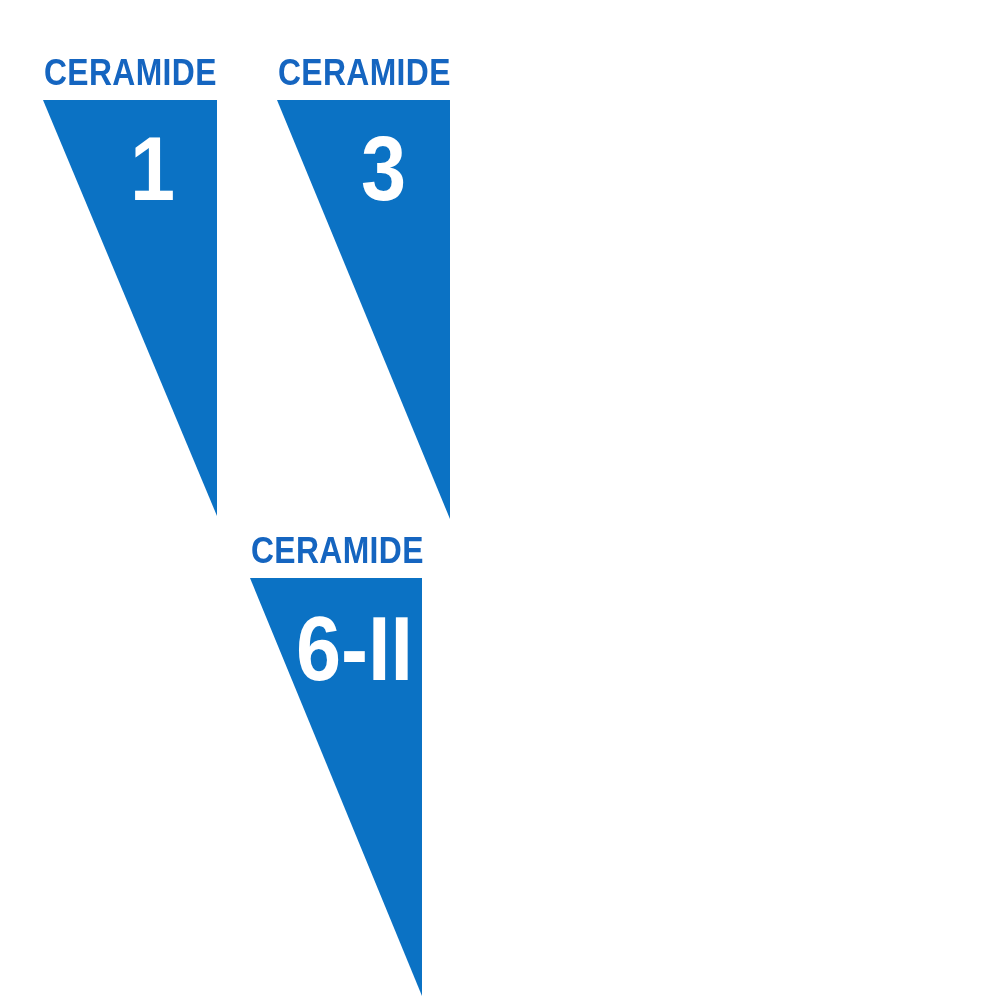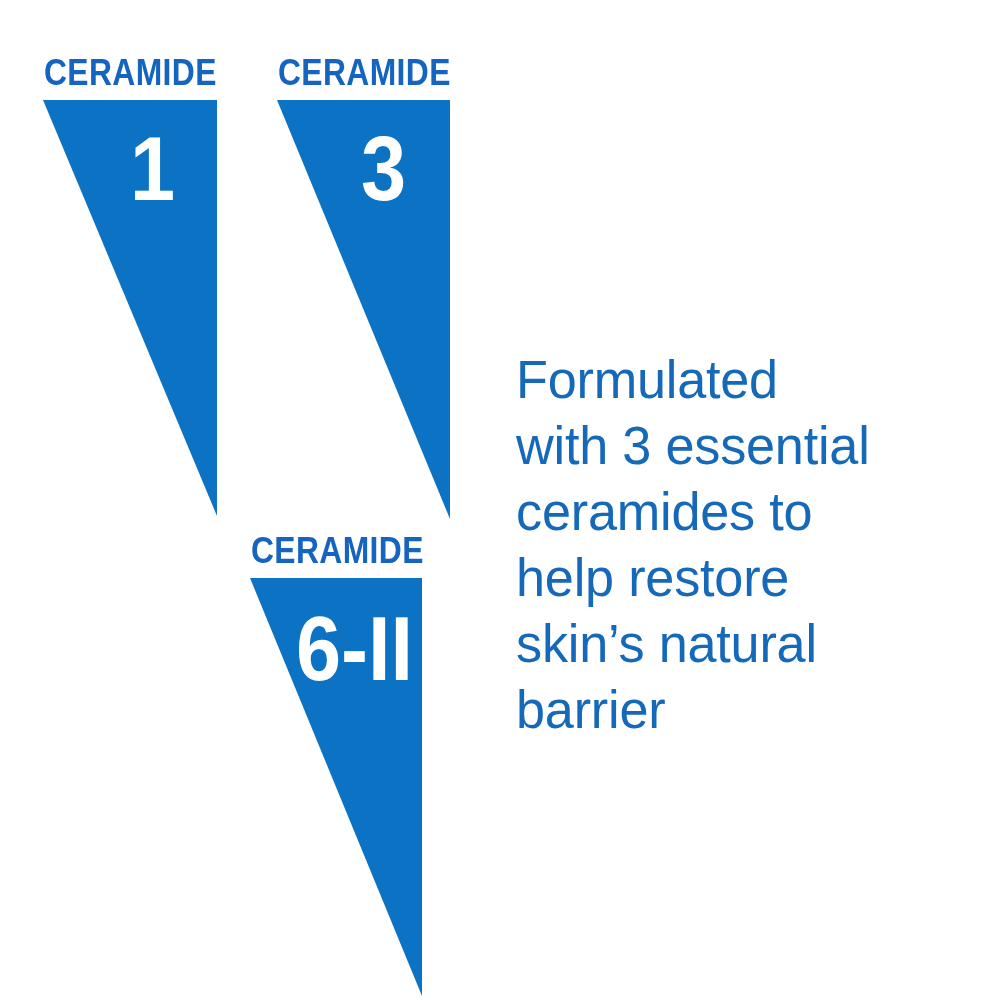--- a/index.html
+++ b/index.html
@@ -137,22 +137,14 @@
   </div>
 
   <div class="pennant" id="pennant-ceramide-6ii">
     <svg class="pennant-svg" width="480" height="1000" viewBox="0 0 480 1000" aria-hidden="true">
       <polygon points="250,562 422,562 422,980" fill="#0B72C4"></polygon>
     </svg>
     <span class="pennant-caption">CERAMIDE</span>
     <span class="pennant-number">6-II</span>
   </div>
 
-  <div id="body-copy">
-    <span class="copy-line">Formulated</span>
-    <span class="copy-line">with 3 essential</span>
-    <span class="copy-line">ceramides to</span>
-    <span class="copy-line">help restore</span>
-    <span class="copy-line">skin’s natural</span>
-    <span class="copy-line">barrier</span>
-  </div>
 
 </div>
 
 </body></html>

